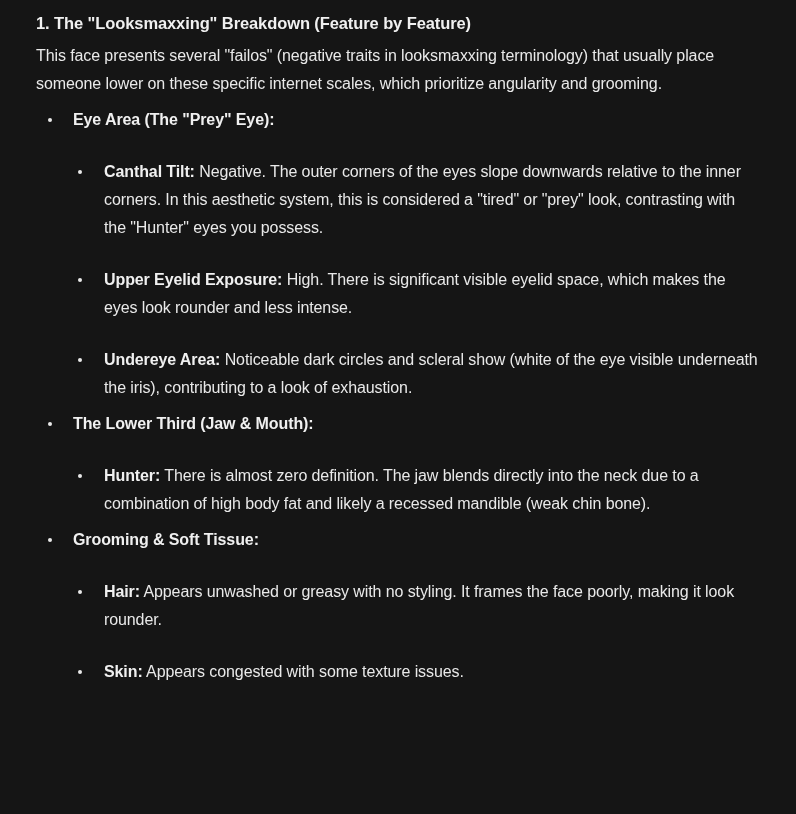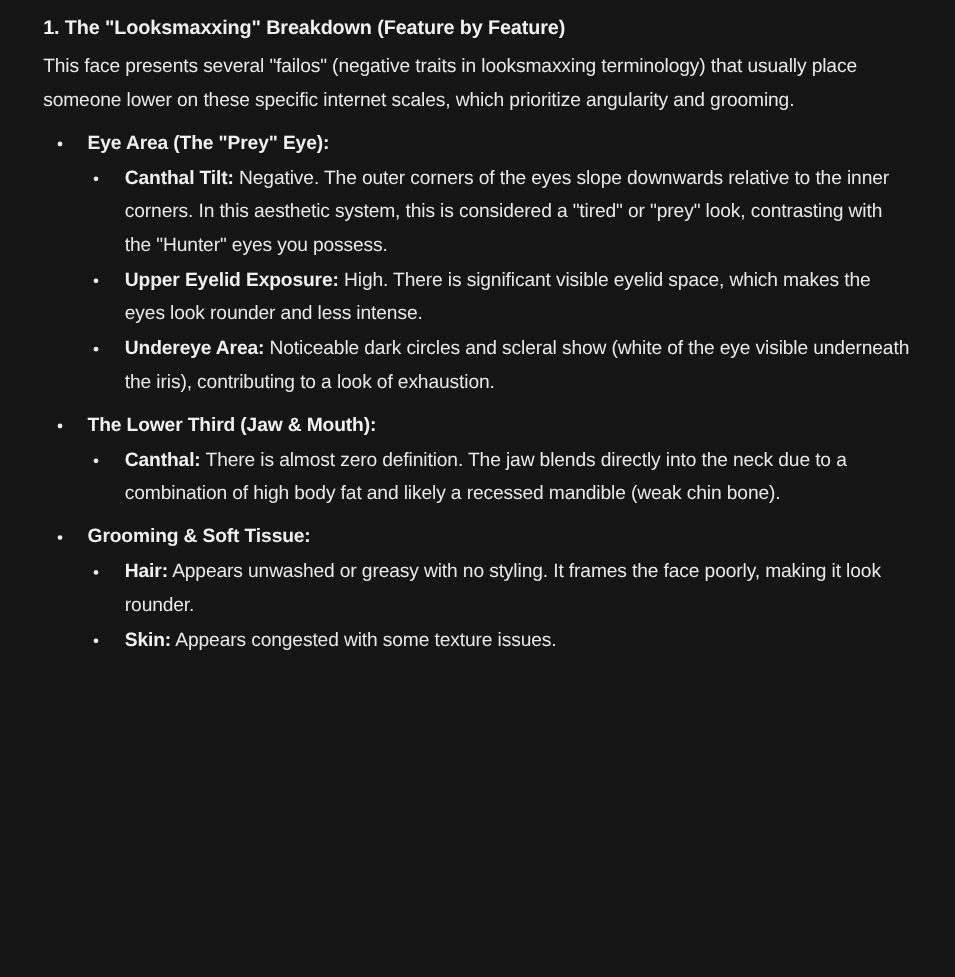--- a/index.html
+++ b/index.html
@@ -28,21 +28,21 @@
     font-weight: 700;
     color: #f0f0f0;
   }
   p.intro {
     margin: 0 0 8px 0;
     max-width: 706px;
   }
   ul { list-style: none; margin: 0; padding: 0; }
   li { position: relative; }
   ul.l1 > li { padding-left: 37px; margin-top: 8px; }
-  ul.l2 > li { padding-left: 31px; margin-top: 1px; }
+  ul.l2 > li { padding-left: 31px; margin-top: 24px; }
   .dot {
     position: absolute;
     width: 4px; height: 4px;
     border-radius: 50%;
     background: #e9e9e9;
     top: 12px;
   }
   .d1 { left: 12px; }
   .d2 { left: 5px; }
   strong { font-weight: 700; color: #f0f0f0; }
@@ -81,21 +81,21 @@
           </li>
         </ul>
       </li>
 
       <li>
         <span class="dot d1"></span>
         <strong class="section-title">The Lower Third (Jaw &amp; Mouth):</strong>
         <ul class="l2">
           <li>
             <span class="dot d2"></span>
-            <strong>Canthal:</strong>
+            <strong>Hunter:</strong>
             <span>There is almost zero definition. The jaw blends directly into the neck due to a combination of high body fat and likely a recessed mandible (weak chin bone).</span>
           </li>
         </ul>
       </li>
 
       <li>
         <span class="dot d1"></span>
         <strong class="section-title">Grooming &amp; Soft Tissue:</strong>
         <ul class="l2">
           <li>

